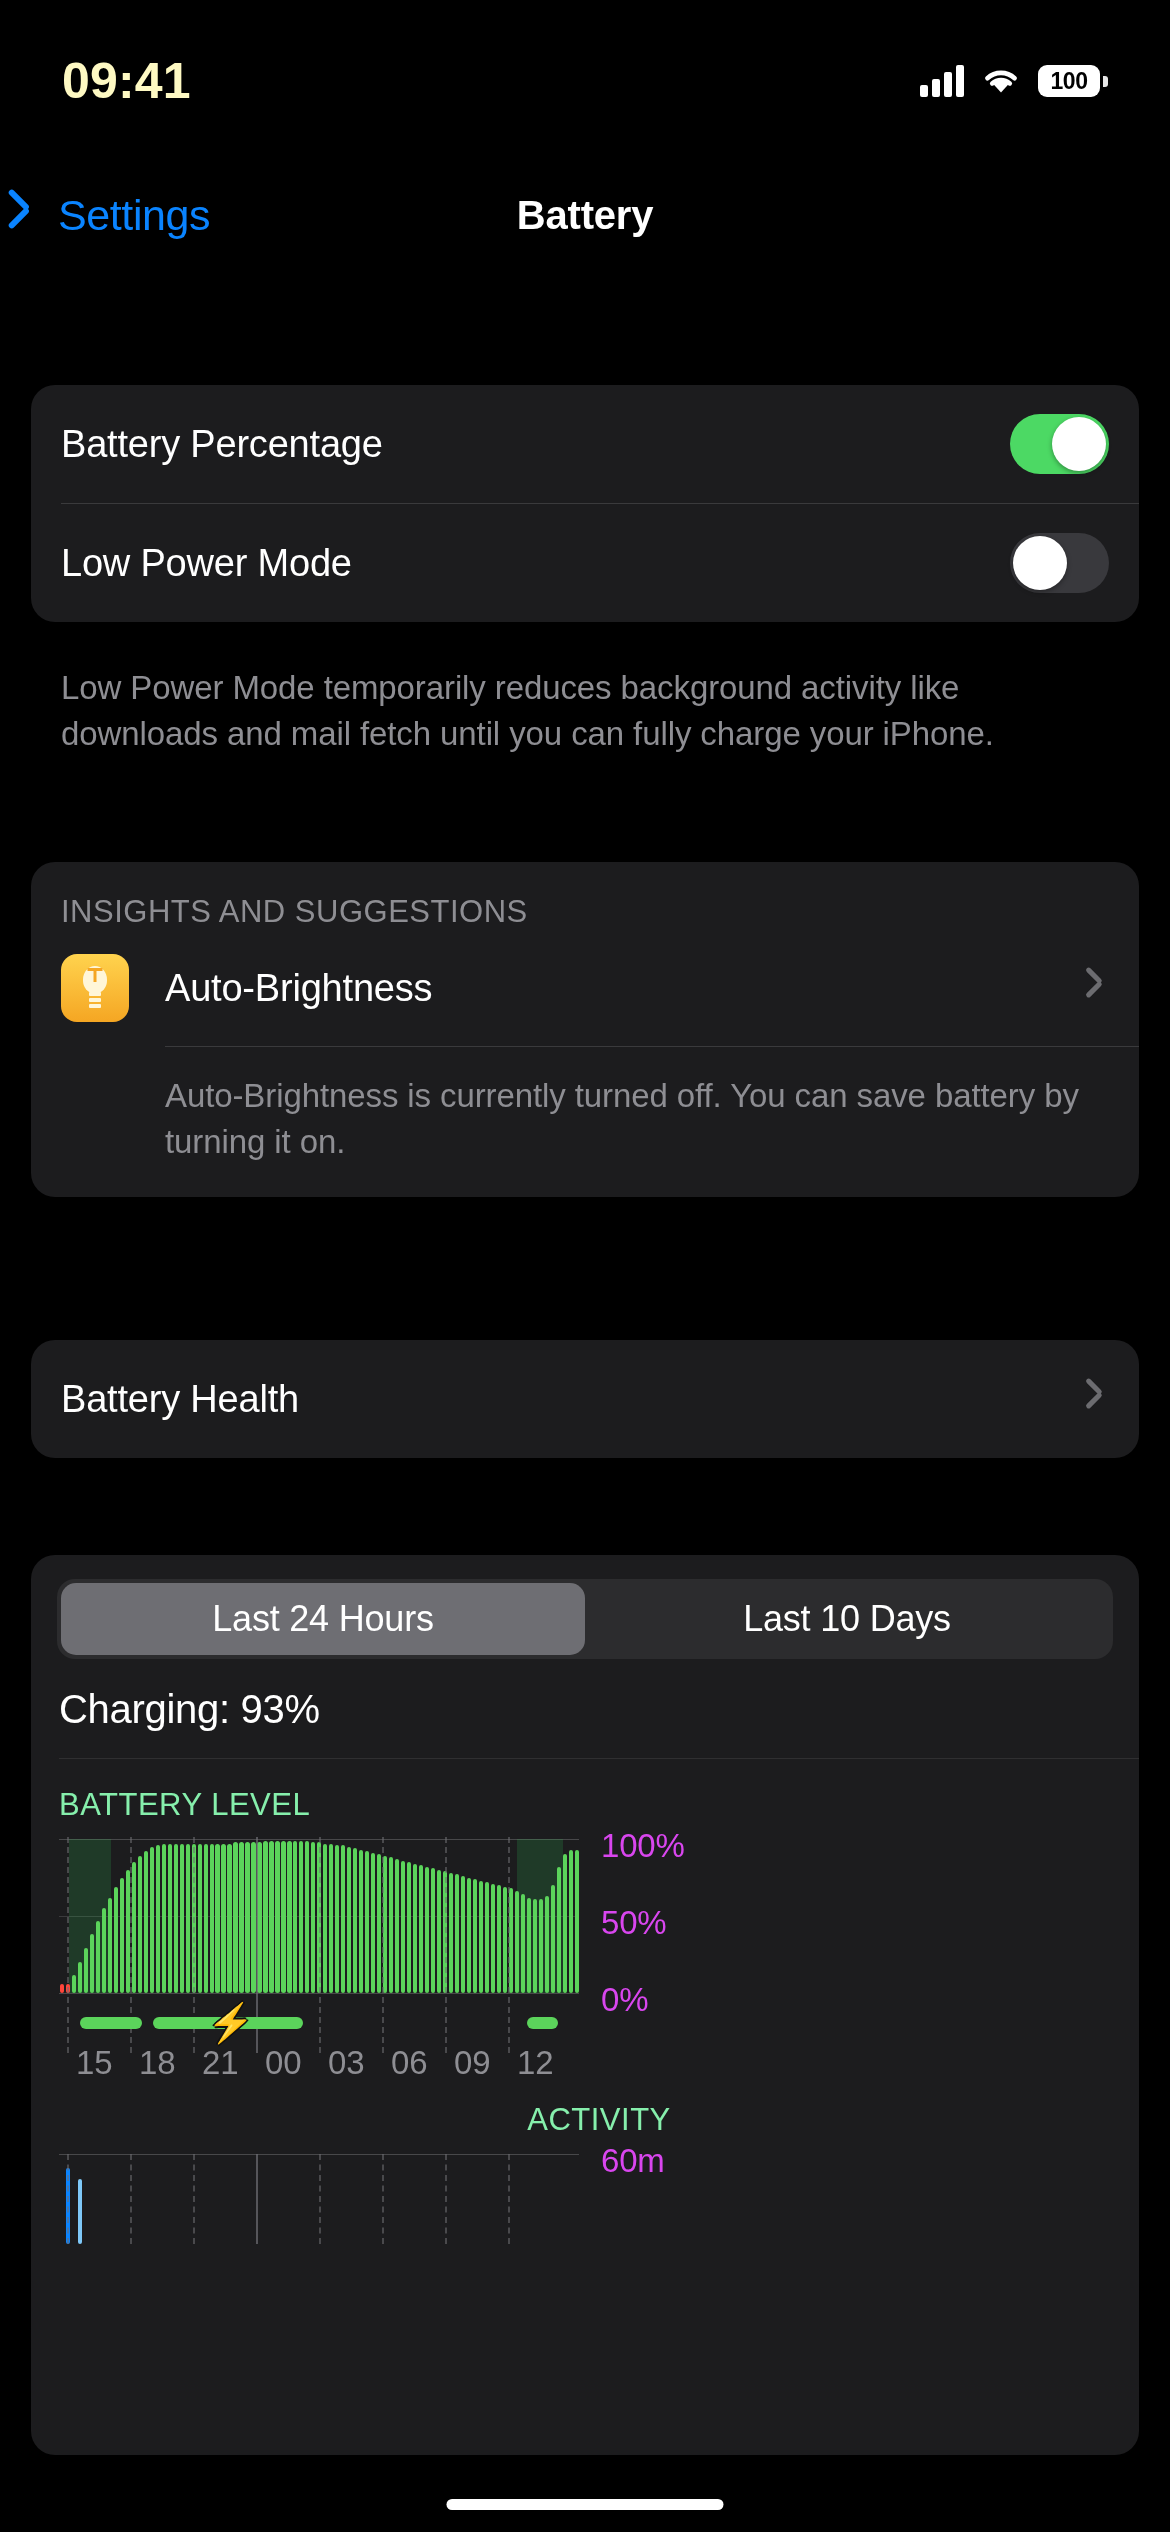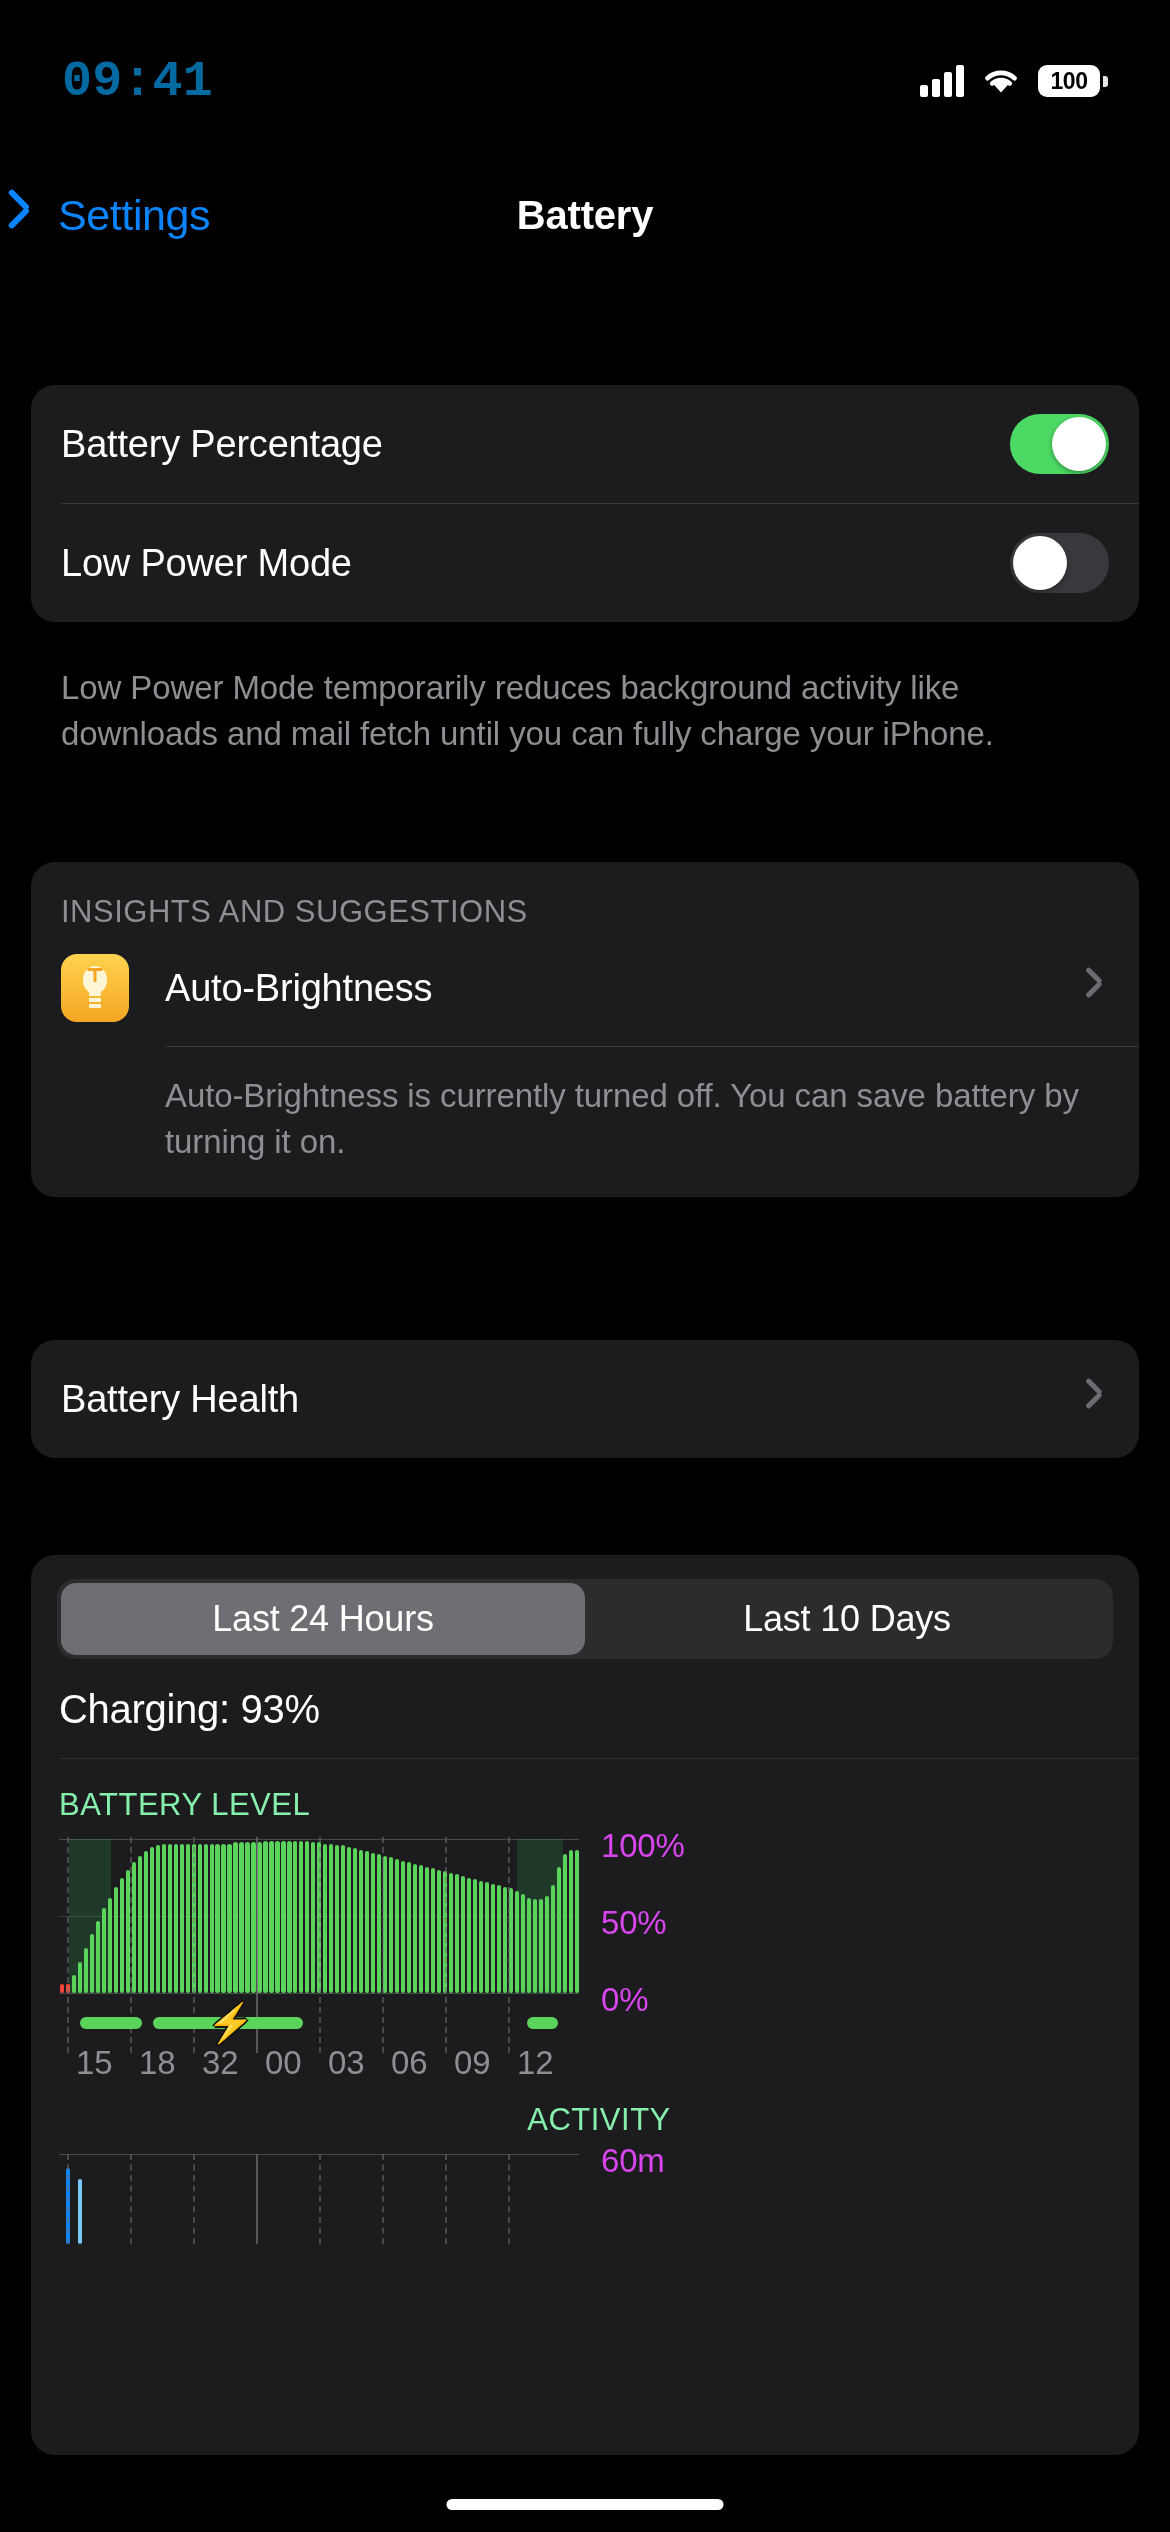--- a/index.html
+++ b/index.html
@@ -12,21 +12,21 @@
   }
   .screen { position: relative; width: 1170px; height: 2532px; background: #000; }
 
   
   .statusbar {
     position: absolute; top: 0; left: 0; width: 1170px; height: 132px;
     display: flex; align-items: center; justify-content: space-between;
     padding: 30px 62px 0 62px;
   }
   .sb-time {
-    color: #0369a1; font-size: 50px; font-weight: 700; letter-spacing: 0.2px; font-family: Liberation Mono, monospace;
+    color: #fef9c3; font-size: 50px; font-weight: 700; letter-spacing: 0.2px;
   }
   .sb-right { display: flex; align-items: center; gap: 17px; }
   .sig { display: flex; align-items: flex-end; gap: 4px; height: 32px; }
   .sig i { display: block; width: 8px; background: #fff; border-radius: 2px; }
   .sig i:nth-child(1) { height: 12px; }
   .sig i:nth-child(2) { height: 18px; }
   .sig i:nth-child(3) { height: 25px; }
   .sig i:nth-child(4) { height: 32px; }
   .wifi { width: 40px; height: 32px; position: relative; }
   .batt {
@@ -429,21 +429,21 @@
       </div>
       <div class="chargebar-track" id="chargebars">
           <div class="chargebar" style="left: 20.8px; width: 62.4px;"></div>
           <div class="chargebar" style="left: 93.6px; width: 150.8px;"></div>
           <div class="chargebar" style="left: 468px; width: 31.2px;"></div>
           <span class="bolt" style="left: 148px;">⚡</span>
         </div>
       <div class="xlabels" id="xlabels">
           <span class="xlabel" style="left: 17px;">15</span>
           <span class="xlabel" style="left: 80px;">18</span>
-          <span class="xlabel" style="left: 143px;">32</span>
+          <span class="xlabel" style="left: 143px;">21</span>
           <span class="xlabel" style="left: 206px;">00</span>
           <span class="xlabel" style="left: 269px;">03</span>
           <span class="xlabel" style="left: 332px;">06</span>
           <span class="xlabel" style="left: 395px;">09</span>
           <span class="xlabel" style="left: 458px;">12</span>
         </div>
     </div>
 
     <div class="chart-header" style="padding-top:8px;text-align:center;">ACTIVITY</div>
 

